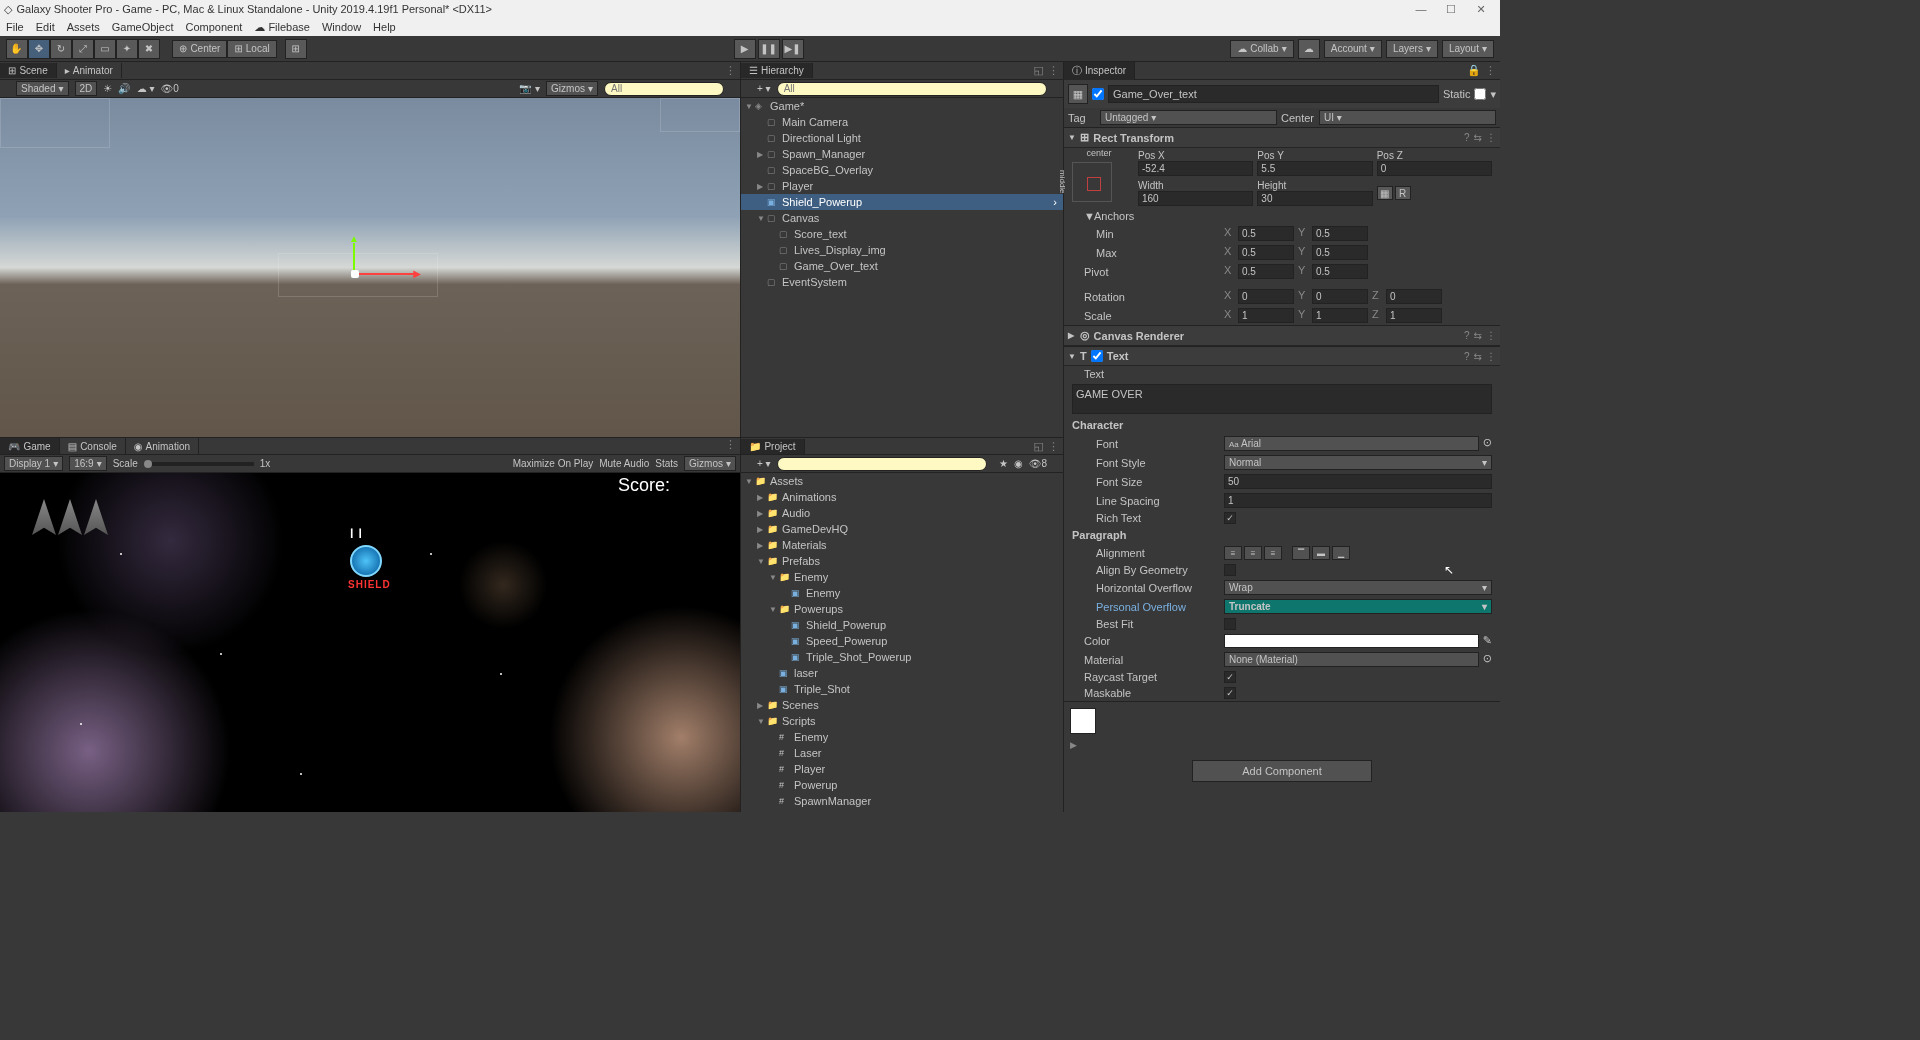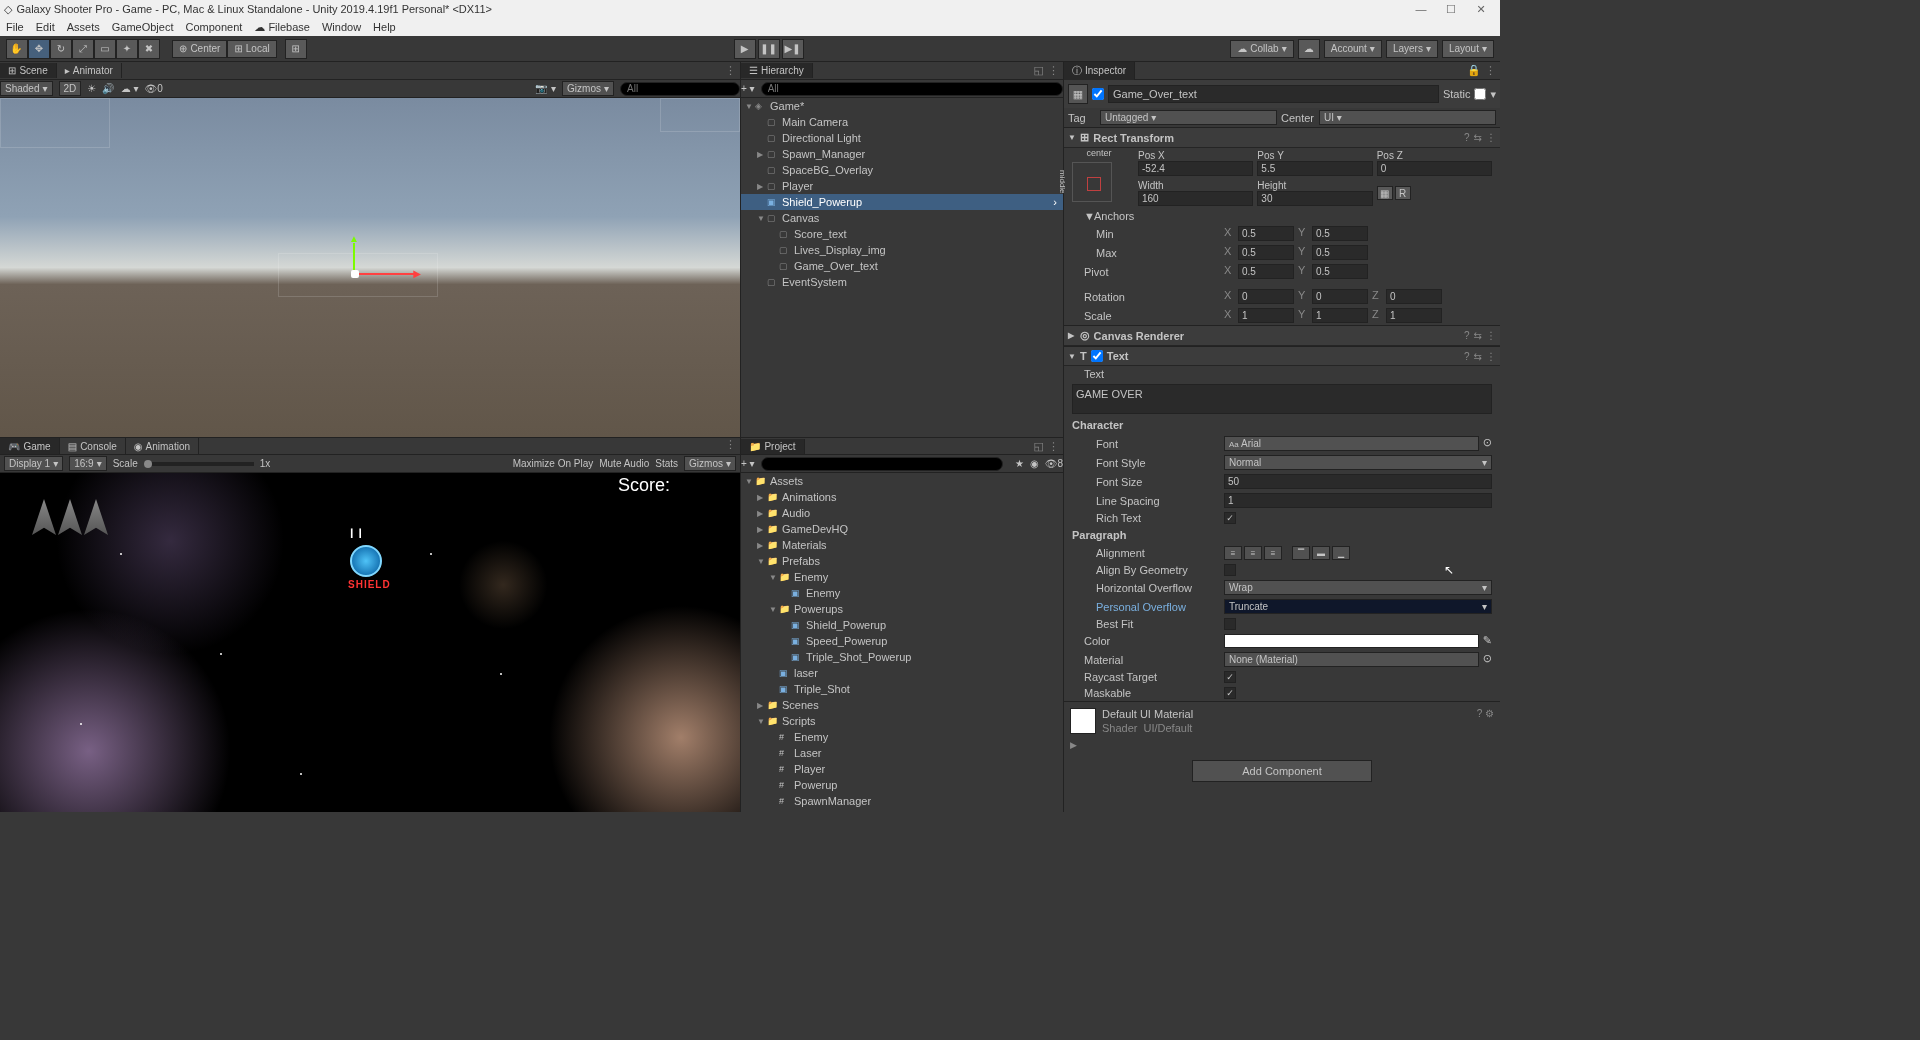--- a/index.html
+++ b/index.html
@@ -18,21 +18,21 @@
 .toolbar .spacer { flex: 1; }
 .play-controls { display: flex; gap: 2px; }
 .content { display: flex; height: 750px; }
 .left-col { width: 740px; display: flex; flex-direction: column; }
 .mid-col { width: 323px; display: flex; flex-direction: column; border-left: 1px solid #222; }
 .right-col { width: 437px; border-left: 1px solid #222; overflow-y: auto; }
 .panel-tabs { height: 18px; background: #383838; display: flex; align-items: center; border-bottom: 1px solid #222; }
 .panel-tab { padding: 2px 8px; background: #383838; border-right: 1px solid #222; font-size: 10px; display: flex; align-items: center; gap: 3px; }
 .panel-tab.active { background: #282828; }
 .panel-tab-icons { margin-left: auto; display: flex; gap: 4px; padding-right: 4px; color: #888; }
-.sub-toolbar { height: 18px; background: #383838; border-bottom: 1px solid #222; display: flex; align-items: center; padding: 0 0; gap: 6px; font-size: 10px; }
+.sub-toolbar { height: 18px; background: #383838; border-bottom: 1px solid #222; display: flex; align-items: center; padding: 0 16px; gap: 6px; font-size: 10px; }
 .dropdown-mini { background: #515151; padding: 1px 4px; border: 1px solid #222; font-size: 10px; display: flex; align-items: center; gap: 3px; }
 .scene-view { flex: 1; background: linear-gradient(to bottom, #7a8ba0 0%, #8fa2b5 35%, #d5d8d5 50%, #6d6257 55%, #615649 100%); position: relative; }
 .scene-box { position: absolute; border: 1px solid rgba(255,255,255,0.15); }
 .game-panel-tabs { height: 18px; background: #383838; display: flex; border-top: 1px solid #222; border-bottom: 1px solid #222; }
 .game-toolbar { height: 18px; background: #383838; border-bottom: 1px solid #222; display: flex; align-items: center; padding: 0 4px; font-size: 10px; gap: 6px; }
 .game-view { flex: 1; background: #000; position: relative; overflow: hidden; }
 .game-view .score { position: absolute; top: 2px; right: 70px; color: #fff; font-size: 18px; }
 .game-view .stars { position: absolute; inset: 0; background: radial-gradient(circle at 12% 82%, rgba(200,160,220,0.6), transparent 20%), radial-gradient(circle at 92% 78%, rgba(230,180,150,0.7), transparent 18%), radial-gradient(circle at 23% 20%, rgba(150,120,180,0.35), transparent 18%), radial-gradient(circle at 68% 33%, rgba(255,200,150,0.2), transparent 8%), #000; }
 .hierarchy-body { flex: 1; background: #383838; overflow-y: auto; }
 .tree-item { display: flex; align-items: center; height: 16px; padding-left: 4px; font-size: 11px; }
@@ -53,41 +53,41 @@
 .component-header { background: #3c3c3c; border-top: 1px solid #222; border-bottom: 1px solid #252525; display: flex; align-items: center; padding: 3px 4px; gap: 4px; font-size: 11px; font-weight: bold; }
 .component-header .arrow { width: 8px; font-size: 8px; }
 .component-header .icons { margin-left: auto; display: flex; gap: 4px; color: #888; font-weight: normal; font-size: 10px; }
 .prop-row { display: flex; align-items: center; padding: 2px 8px 2px 20px; font-size: 11px; }
 .prop-label { width: 140px; color: #c4c4c4; }
 .prop-label.sub { padding-left: 12px; }
 .prop-field { flex: 1; display: flex; gap: 4px; }
 .num-input { background: #2a2a2a; border: 1px solid #222; color: #c4c4c4; padding: 1px 3px; font-size: 10px; width: 56px; }
 .axis-label { color: #888; width: 10px; }
 .select-field { background: #515151; border: 1px solid #222; color: #c4c4c4; padding: 1px 4px; font-size: 10px; flex: 1; }
-.select-field.highlight { background: #0f172a; }
+.select-field.highlight { background: #0f766e; font-weight: bold; }
 .prop-highlight { color: #7ab0e0; }
 .textarea-field { background: #2a2a2a; border: 1px solid #222; color: #c4c4c4; padding: 3px; width: 100%; font-size: 11px; min-height: 30px; }
 .section-label { padding: 3px 8px; font-weight: bold; font-size: 11px; }
 .checkbox-box { width: 12px; height: 12px; background: #2a2a2a; border: 1px solid #222; display: flex; align-items: center; justify-content: center; font-size: 9px; }
 .color-swatch { flex: 1; height: 14px; background: #fff; border: 1px solid #222; }
 .align-btns { display: flex; gap: 2px; }
 .align-btn { width: 18px; height: 14px; background: #515151; border: 1px solid #222; font-size: 8px; display: flex; align-items: center; justify-content: center; }
 .add-component-btn { margin: 10px auto; display: block; width: 180px; padding: 4px; background: #515151; border: 1px solid #222; color: #c4c4c4; text-align: center; font-size: 11px; }
 .anchor-box { width: 40px; height: 40px; border: 1px solid #555; margin: 4px 8px; position: relative; background: #383838; }
 .anchor-box::after { content: ''; position: absolute; left: 14px; top: 14px; width: 12px; height: 12px; border: 1px solid #c04040; }
 .project-body { flex: 1; background: #383838; overflow-y: auto; }
 .bottom-status { height: 18px; background: #3c3c3c; border-top: 1px solid #222; display: flex; align-items: center; padding: 0 8px; font-size: 10px; }
 .bottom-status .spacer { flex: 1; }
 input[type=checkbox] { width: 12px; height: 12px; }
 .scene-gizmo-y { position: absolute; left: 353px; top: 145px; width: 2px; height: 30px; background: #7cfc00; }
 .scene-gizmo-y::after { content: '▲'; position: absolute; top: -10px; left: -4px; color: #7cfc00; font-size: 10px; }
 .scene-gizmo-x { position: absolute; left: 355px; top: 175px; width: 60px; height: 2px; background: #ff4040; }
 .scene-gizmo-x::after { content: '▶'; position: absolute; right: -6px; top: -5px; color: #ff4040; font-size: 10px; }
 .scene-origin { position: absolute; left: 351px; top: 172px; width: 8px; height: 8px; background: #fff; border-radius: 2px; }
-.search-input { background: #000000; border: 1px solid #222; border-radius: 8px; padding: 1px 6px; font-size: 10px; color: #888; flex: 1; height: 14px; }
+.search-input { background: #fef9c3; border: 1px solid #222; border-radius: 8px; padding: 1px 6px; font-size: 10px; color: #888; flex: 1; height: 14px; }
 .lives { position: absolute; left: 32px; top: 26px; display: flex; gap: 2px; }
 .life { width: 24px; height: 36px; background: linear-gradient(#888,#555); clip-path: polygon(50% 0,100% 100%,50% 80%,0 100%); }
 .shield-obj { position: absolute; left: 348px; top: 56px; width: 36px; height: 60px; }
 .shield-obj .orb { width: 32px; height: 32px; border-radius: 50%; background: radial-gradient(circle,#4fc3f7,#01579b); border: 2px solid #80d8ff; margin: 16px auto 0; }
 .shield-obj .label { color: #ff3333; font-size: 10px; font-weight: bold; text-align: center; letter-spacing: 1px; margin-top: 2px; }
 .star-dot { position: absolute; width: 2px; height: 2px; background: #fff; border-radius: 50%; }
 .cursor-arrow { position: absolute; left: 1444px; top: 563px; font-size: 12px; color: #fff; z-index: 1000; }
 </style>
 </head>
 <body>
@@ -680,30 +680,20 @@
         </div>
       <div class="prop-row">
           <span class="prop-label">Maskable</span>
           <div class="prop-field">
             <div class="checkbox-box">✓</div>
           </div>
         </div>
 
       <div style="display:flex;align-items:center;padding:6px;gap:6px;border-top:1px solid #222;">
         <div style="width:26px;height:26px;background:#fff;border:1px solid #222;"></div>
-        <div style="flex:1;">
-          <div style="display:flex;">
-              <span style="flex:1;">Default UI Material</span>
-              <span class="icons" style="color:#888;font-size:10px;"><span>?</span> <span>⚙</span></span>
-            </div>
-          <div style="display:flex;gap:6px;margin-top:2px;color:#888;">
-              <span>Shader</span>
-              <span>UI/Default</span>
-            </div>
-        </div>
       </div>
       <div style="padding-left:6px;font-size:9px;color:#888;">▶</div>
 
       <button class="add-component-btn">Add Component</button>
 
       <div style="height:30px;"></div>
 
     </div>
   </div>
 </div>

